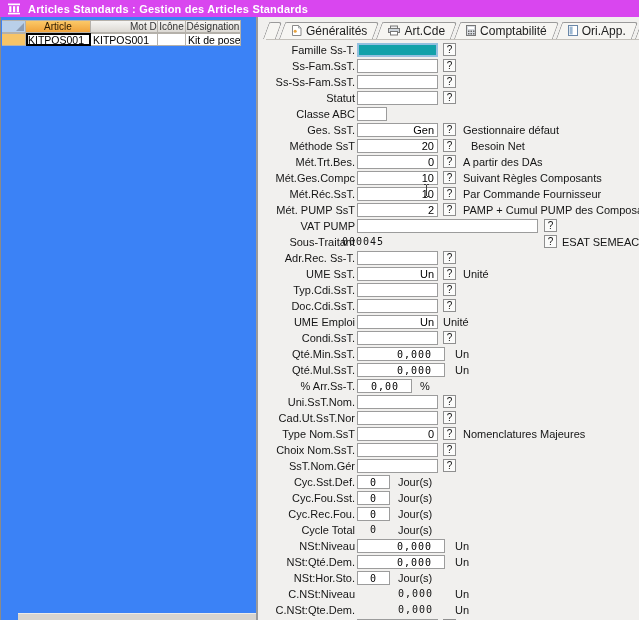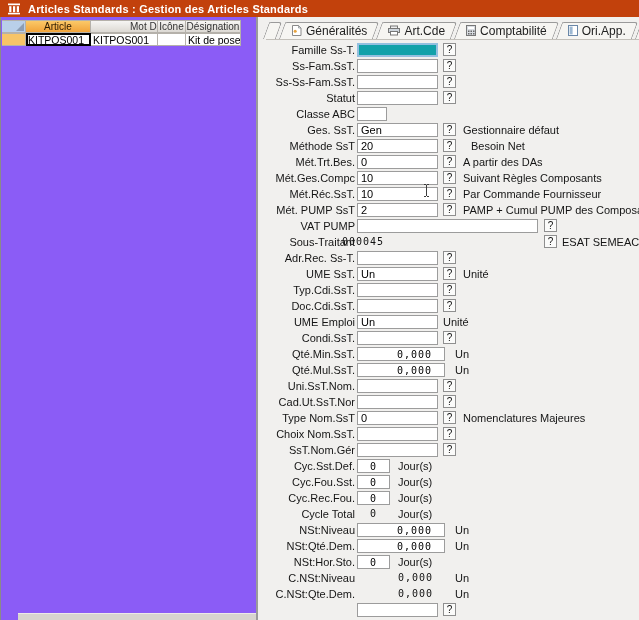--- a/index.html
+++ b/index.html
@@ -2,26 +2,26 @@
 <html><head>
 <meta charset="utf-8">
 <style>
   * { margin:0; padding:0; box-sizing:border-box; }
   html,body { width:639px; height:620px; overflow:hidden; background:#fff;
               font-family:"Liberation Sans", sans-serif; }
   #stage { position:relative; width:639px; height:620px; overflow:hidden; background:#f1f0ee; }
 
   
   .titlebar { position:absolute; left:0; top:0; width:639px; height:17px;
-              background:#c2410c; display:flex; align-items:center; gap:7px; padding-left:7px; }
+              background:#d946ef; display:flex; align-items:center; gap:7px; padding-left:7px; }
   .titlebar .ttl { color:#ffffff; font-size:11px; font-weight:bold; letter-spacing:.2px; white-space:nowrap; }
 
   
   .left-panel { position:absolute; left:0; top:17px; width:258px; height:603px;
-                background:#8b5cf6; border-left:1px solid #8a8a8a; border-right:2px solid #9a9a9a; }
+                background:#3b82f6; border-left:1px solid #8a8a8a; border-right:2px solid #9a9a9a; }
   .grid { position:absolute; left:1px; top:3px; font-size:10px; }
   .g-row { display:flex; height:13px; }
   .g-cell { border-right:1px solid #b5b1aa; border-bottom:1px solid #b5b1aa; border-top:1px solid #b5b1aa;
             overflow:hidden; white-space:nowrap; line-height:12px; }
   .g-head { background:linear-gradient(#f6f5f3,#dcd9d3); text-align:center; color:#333; }
   .g-head.article { background:linear-gradient(#fbc968,#f1a33a); color:#2a1a00; }
   .g-corner { background:#b9cfe9; position:relative; }
   .g-corner::after { content:""; position:absolute; right:1px; bottom:1px;
                      border-left:8px solid transparent; border-bottom:8px solid #8d9db4; }
   .g-data { background:#fff; font-size:10.5px; padding-left:2px; line-height:12px; }
@@ -45,21 +45,21 @@
                     height:17px; font-size:12px; color:#222; white-space:nowrap; }
   .tab.stub { width:13px; padding:0; }
 
   
   #form-rows { position:absolute; left:0; top:25px; right:0; bottom:0; overflow:hidden; }
   .row { position:relative; height:16px; }
   .flabel { position:absolute; left:0; top:0; width:93px; text-align:right;
             font-size:11px; line-height:16px; color:#151515; white-space:nowrap; }
   .ibox { position:absolute; top:1px; left:95px; height:14px; background:#fff;
           border:1px solid #9c9c9c; font-size:11px; padding:0 3px; color:#000;
-          font-family:"Liberation Sans", sans-serif; outline:none; }
+          font-family:"Liberation Sans", sans-serif; outline:none;text-align:right; }
   .ibox.w-std  { width:81px; }
   .ibox.w-wide { width:181px; }
   .ibox.w-small{ width:30px; }
   .ibox.w-pct  { width:55px; }
   .ibox.w-tiny { width:33px; }
   .ibox.w-num  { width:88px; }
   .mono { font-family:"DejaVu Sans Mono", monospace; font-size:10px; letter-spacing:1px; }
   .t-right { text-align:right; padding-right:12px; }
   .t-center{ text-align:center; padding:0; }
   .ibox.focused { background:#12a1a9; border:2px solid #93bfdf; }
@@ -289,20 +289,25 @@
           <span class="flabel">Qté.Min.SsT.</span>
           <input type="text" class="ibox w-num mono t-right" value="0,000" style="">
           <span class="fnote" style="left: 193px;">Un</span>
         </div>
         <div class="row">
           <span class="flabel">Qté.Mul.SsT.</span>
           <input type="text" class="ibox w-num mono t-right" value="0,000" style="">
           <span class="fnote" style="left: 193px;">Un</span>
         </div>
         <div class="row">
+          <span class="flabel">% Arr.Ss-T.</span>
+          <input type="text" class="ibox w-pct mono t-right" value="0,00" style="">
+          <span class="fnote" style="left: 158px;">%</span>
+        </div>
+        <div class="row">
           <span class="flabel">Uni.SsT.Nom.</span>
           <input type="text" class="ibox w-std" style="">
           <div class="qbtn q-std">?</div>
         </div>
         <div class="row">
           <span class="flabel">Cad.Ut.SsT.Nor</span>
           <input type="text" class="ibox w-std" style="">
           <div class="qbtn q-std">?</div>
         </div>
         <div class="row">

